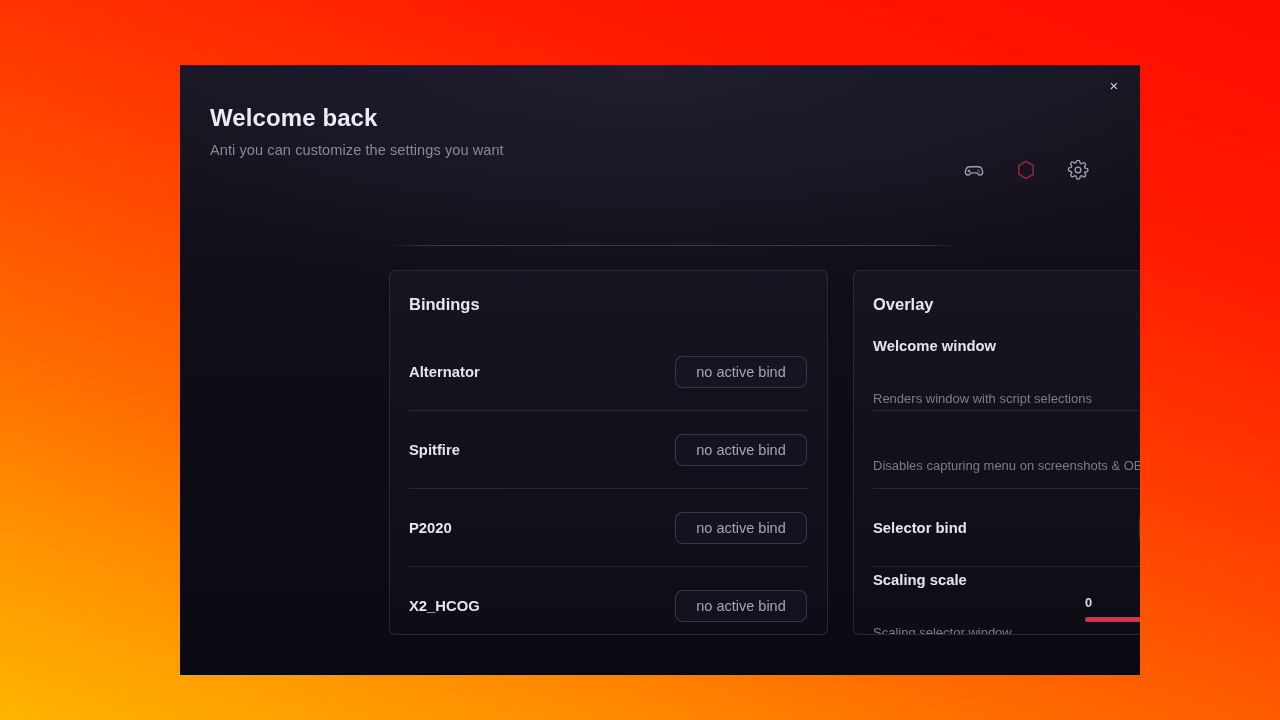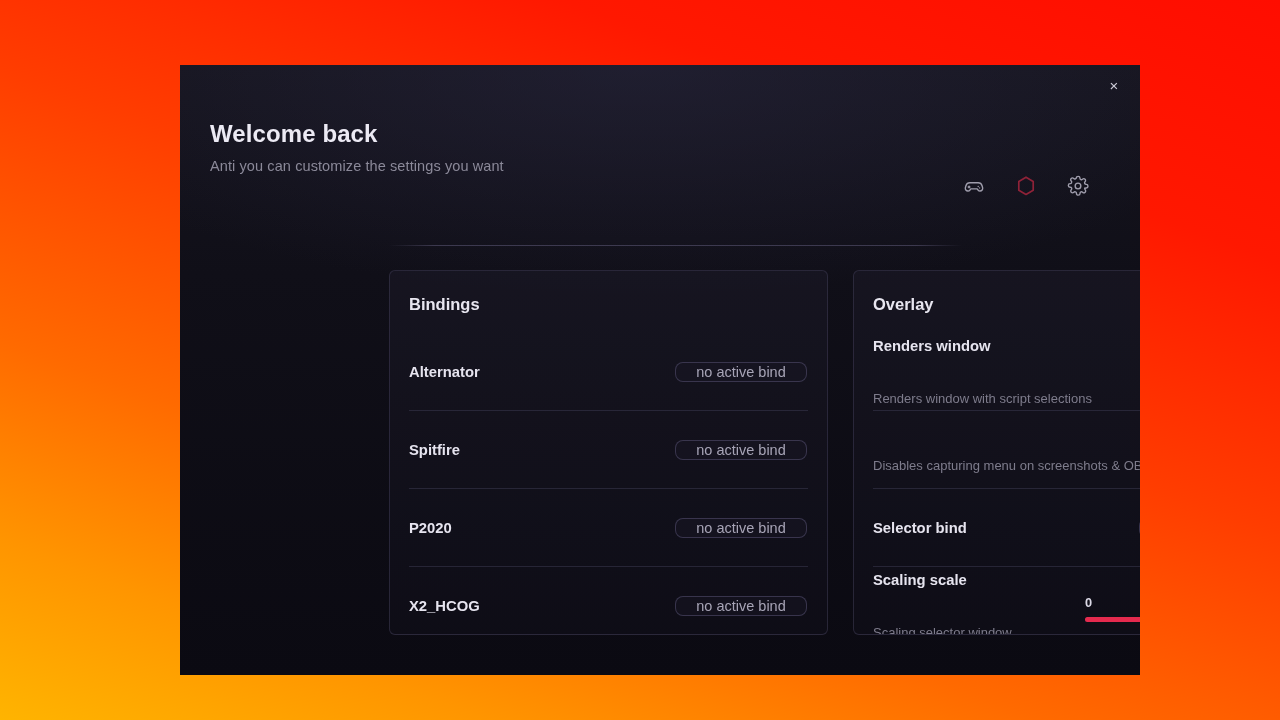--- a/index.html
+++ b/index.html
@@ -40,21 +40,21 @@
     color: #cfcdda;
     font-size: 15px;
     line-height: 1;
     cursor: pointer;
     user-select: none;
   }
 
   
   .header {
     position: absolute;
-    left: 30px; right: 30px; top: 49px;
+    left: 30px; right: 30px; top: 33px;
     height: 115px;
     display: flex;
     align-items: flex-start;
     justify-content: space-between;
   }
   .header-titles { padding-top: 6px; }
   .title {
     font-size: 24px;
     font-weight: bold;
     color: #eceaf4;
@@ -136,21 +136,21 @@
     color: #e6e4ef;
   }
   .row-desc {
     font-size: 13px;
     color: #7e7c8c;
     margin-top: 31px;
   }
 
   .bind-btn {
     min-width: 132px;
-    height: 20px;
+    height: 32px;
     padding: 0 14px;
     display: flex; align-items: center; justify-content: center;
     border: 1px solid rgba(70,66,94,0.75);
     border-radius: 8px;
     background: rgba(24,22,35,0.5);
     color: #a7a4b6;
     font-size: 14.5px;
     cursor: pointer;
     white-space: nowrap;
   }
@@ -259,21 +259,21 @@
 
       </div>
     </div>
 
     <div class="panel">
       <div class="panel-title">Overlay</div>
       <div class="panel-body">
 
         <div class="row">
           <div class="row-texts">
-            <div class="row-label">Renders window</div>
+            <div class="row-label">Welcome window</div>
             <div class="row-desc">Renders window with script selections</div>
           </div>
 
         </div>
 
         <div class="row">
           <div class="row-texts">
             <div class="row-desc">Disables capturing menu on screenshots &amp; OBS</div>
           </div>
 

